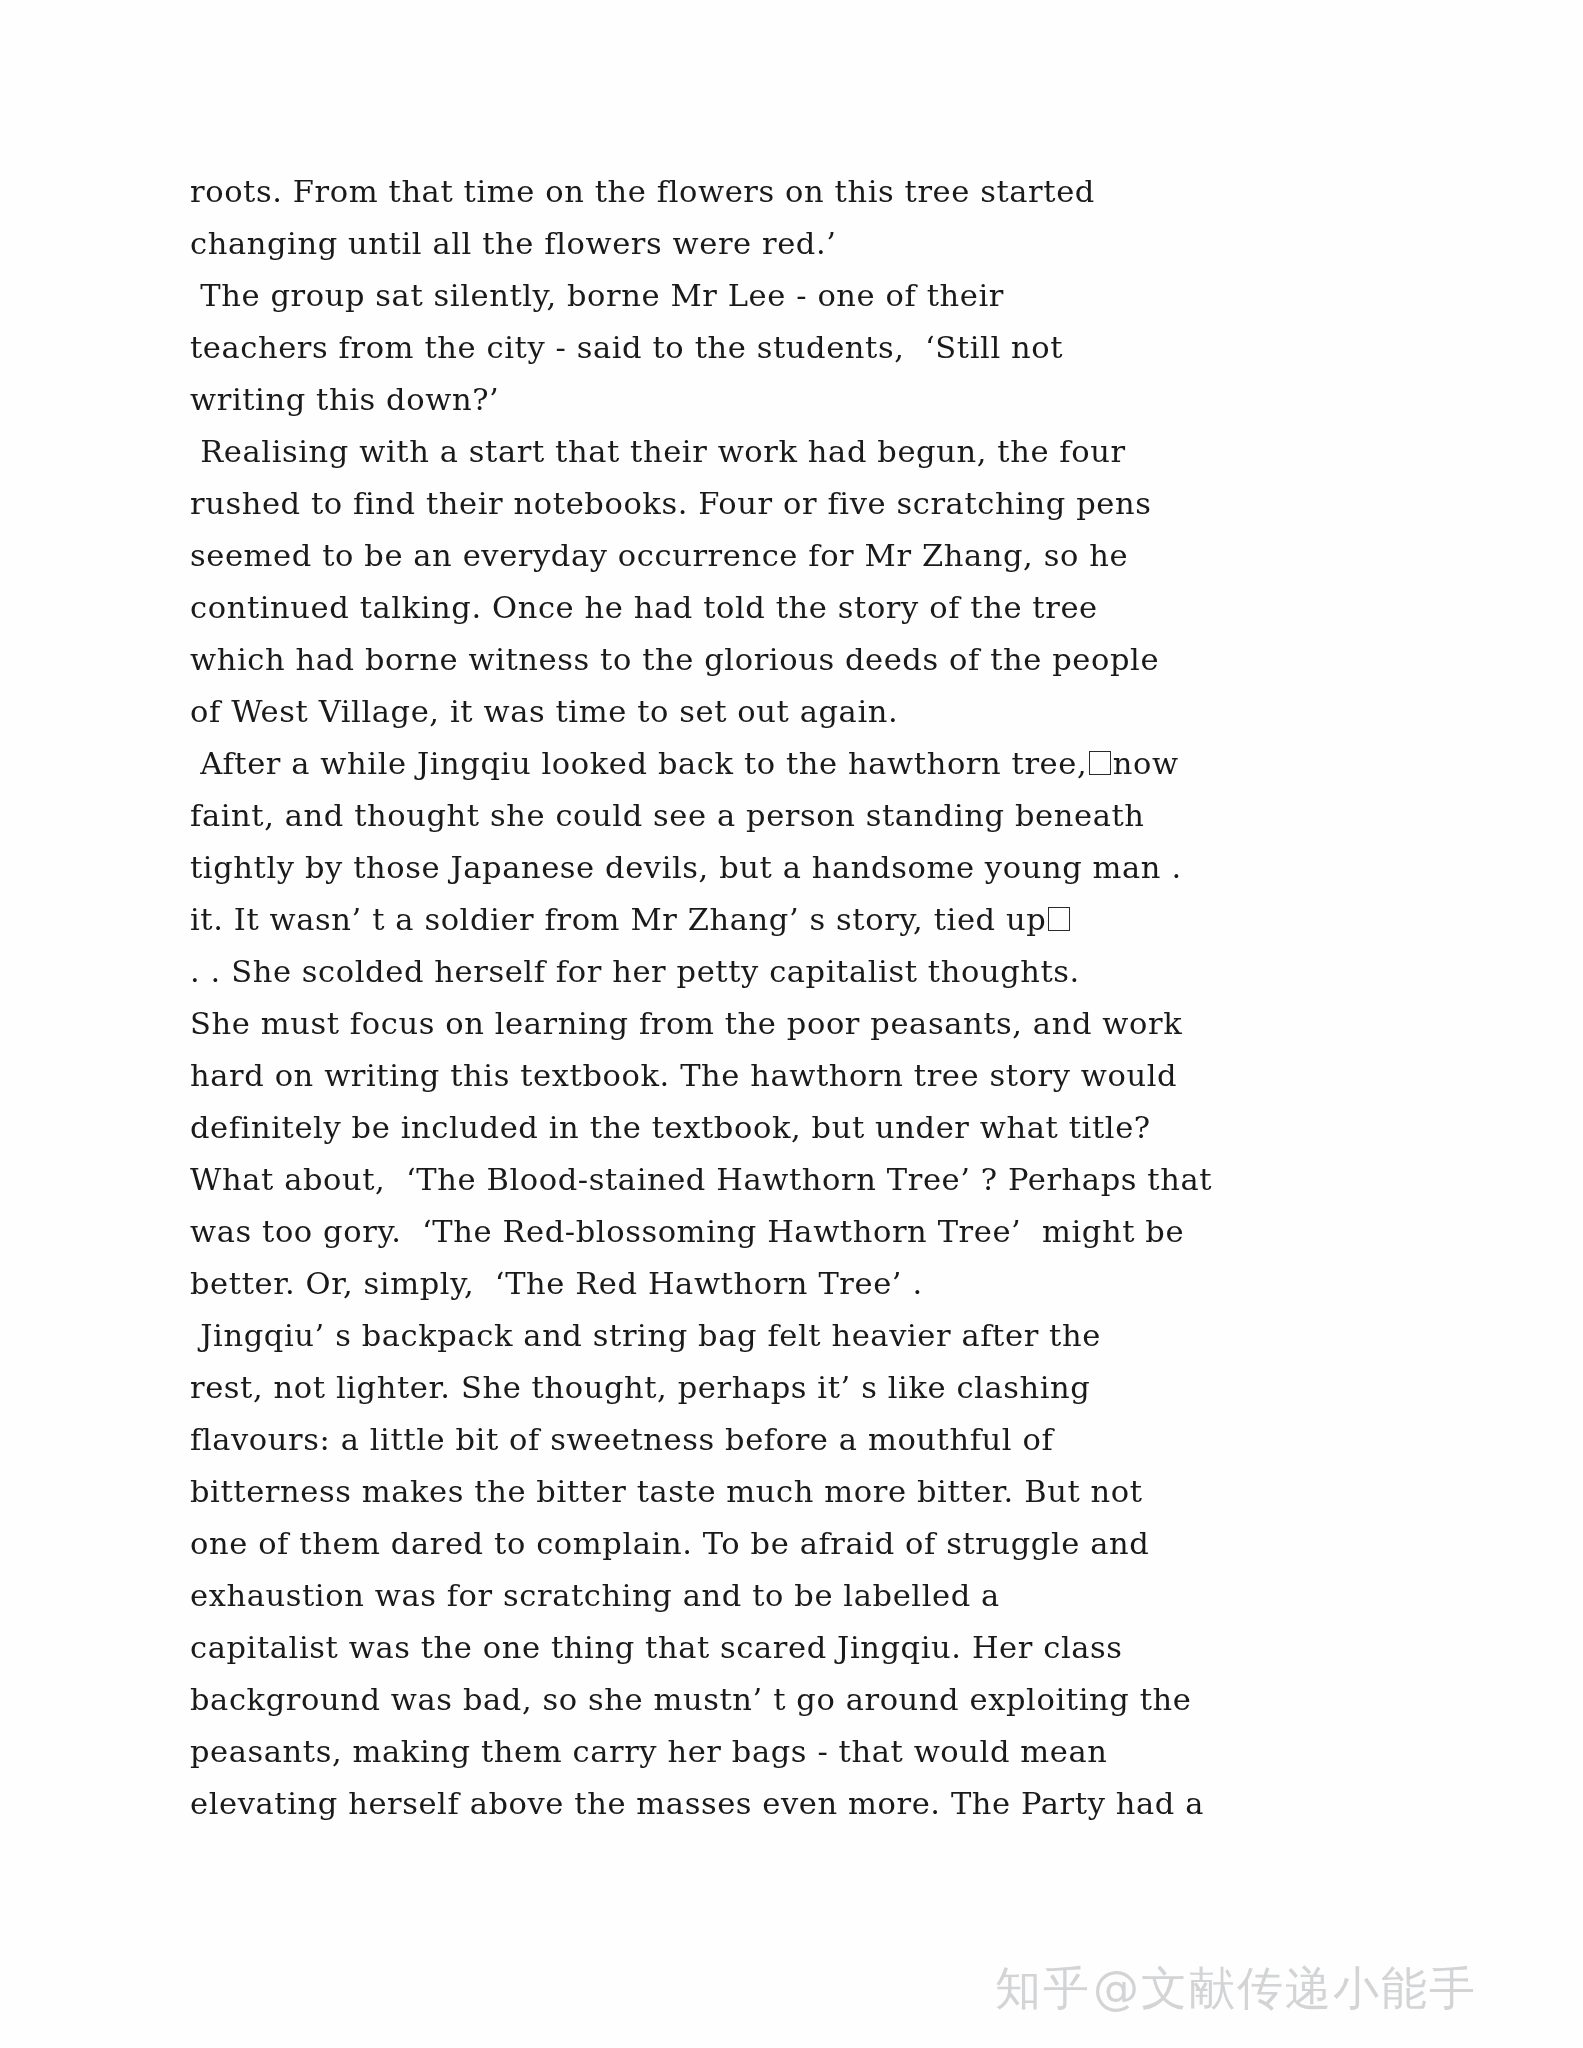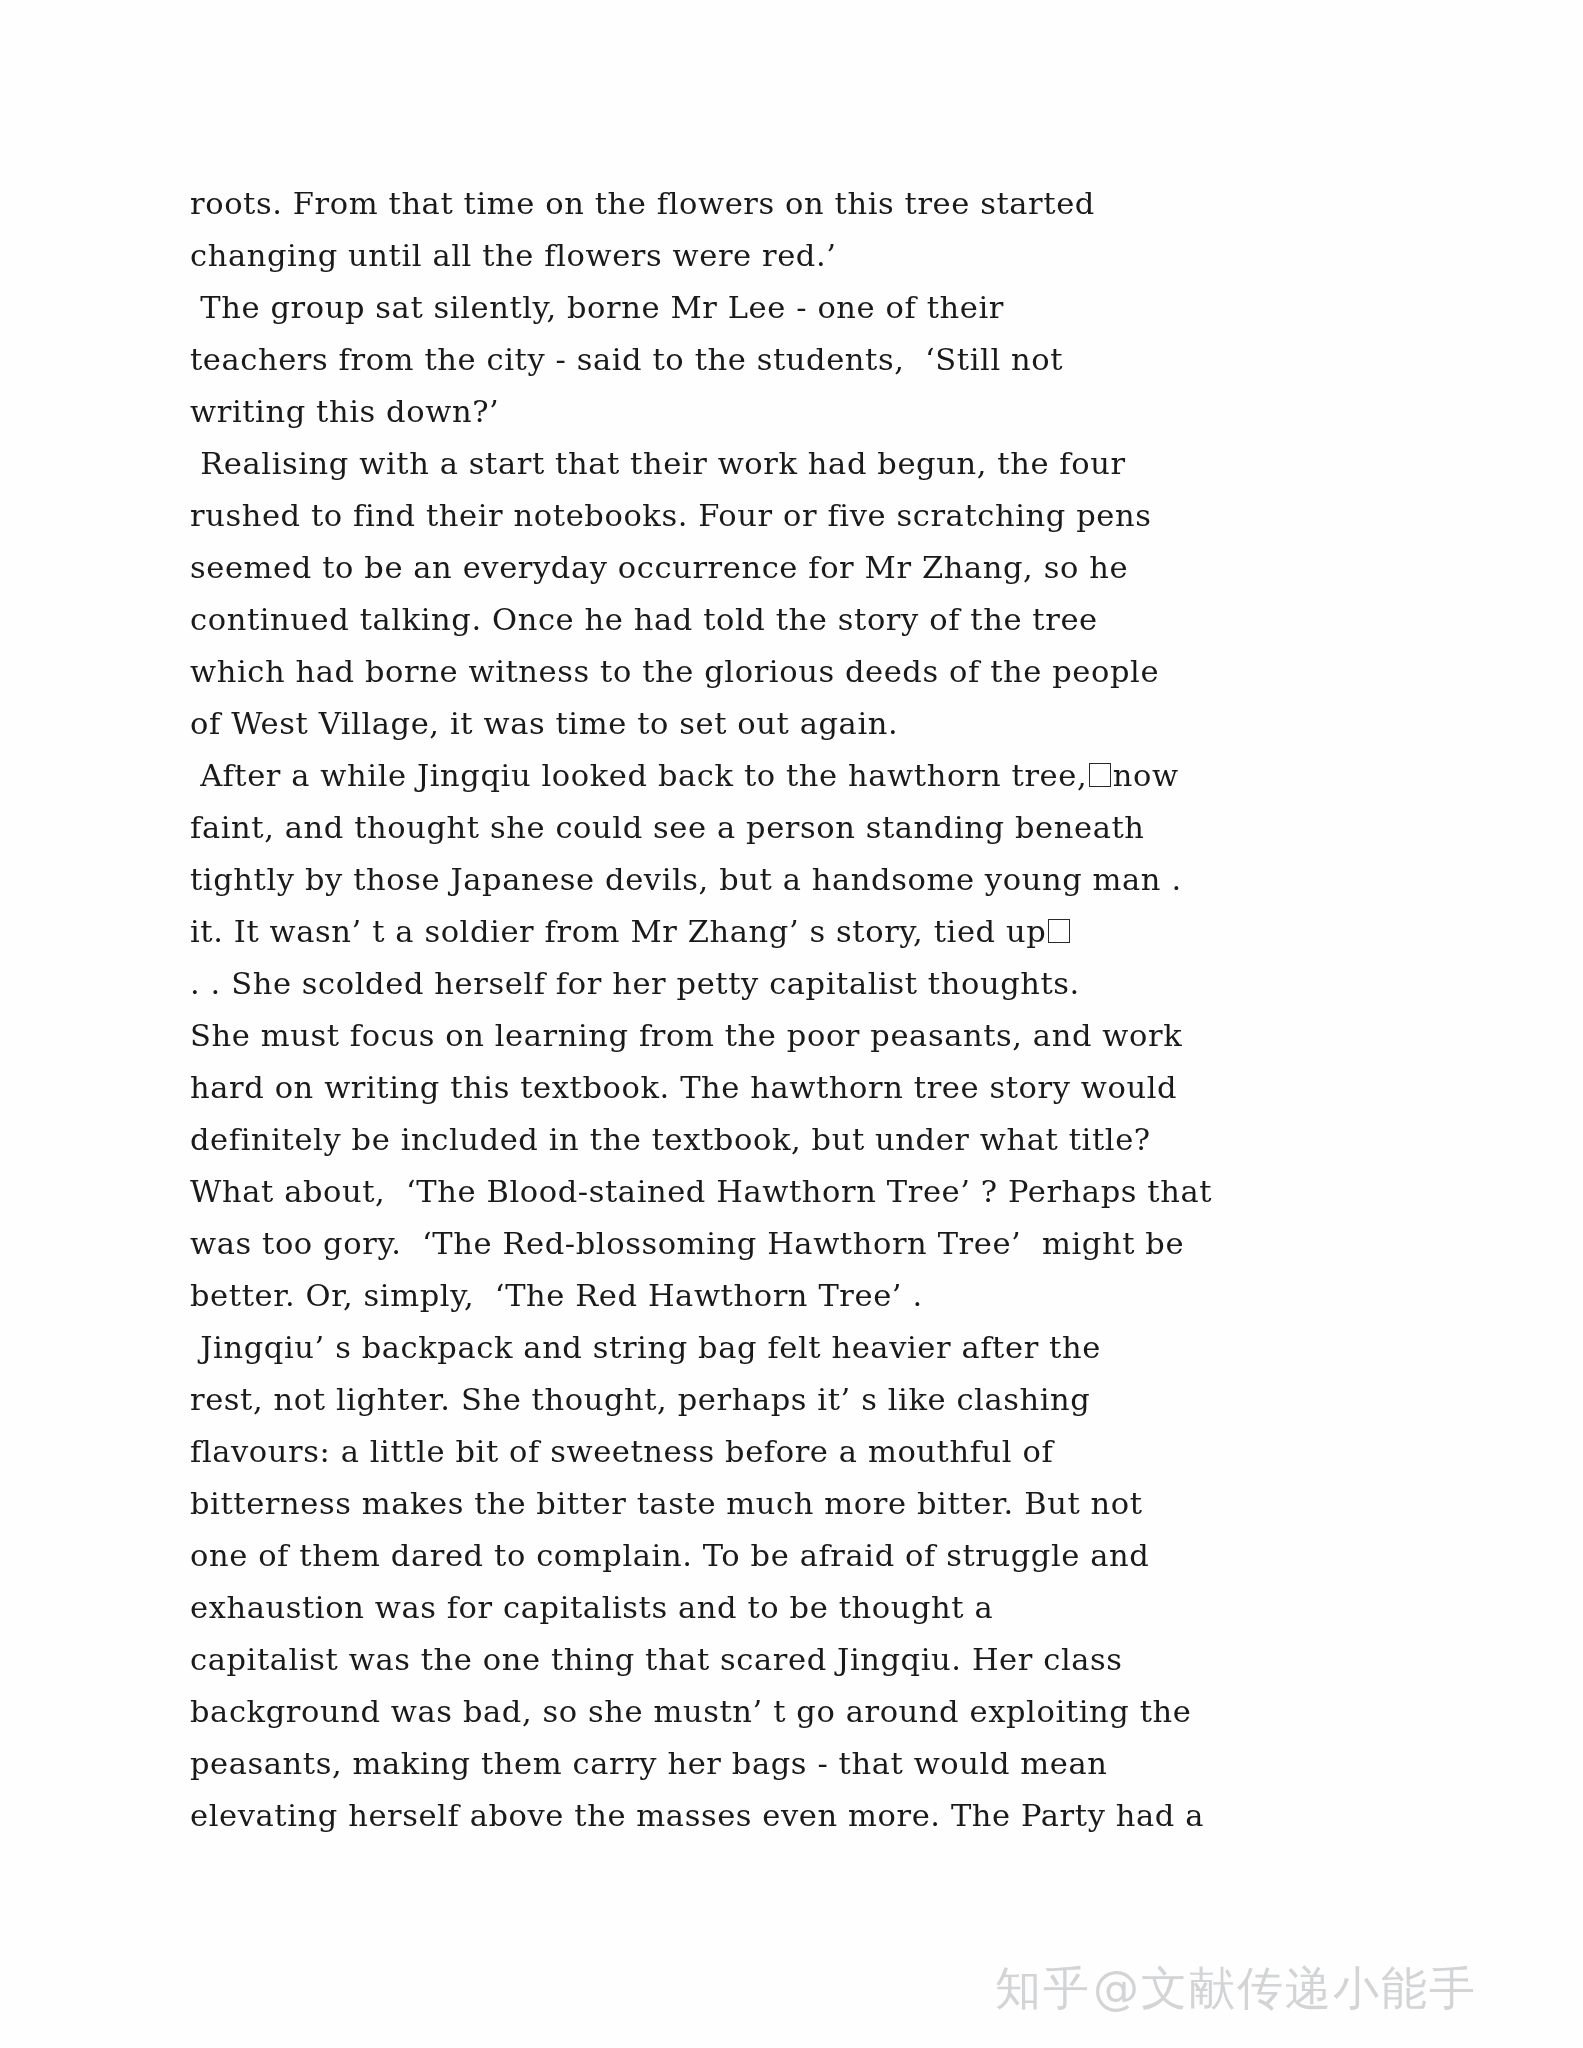--- a/index.html
+++ b/index.html
@@ -17,21 +17,21 @@
 
   .page {
     position: absolute;
     inset: 0;
     background: #fefefe;
   }
 
   .text-column {
     position: absolute;
     left: 190px;
-    top: 178px;
+    top: 166px;
     width: 1210px;
   }
 
   .para {
     margin: 0;
   }
 
   .line {
     display: block;
     font-family: "DejaVu Serif", serif;
@@ -103,21 +103,21 @@
         <span class="line">What about,  ‘The Blood-stained Hawthorn Tree’ ? Perhaps that</span>
         <span class="line">was too gory.  ‘The Red-blossoming Hawthorn Tree’  might be</span>
         <span class="line">better. Or, simply,  ‘The Red Hawthorn Tree’ .</span>
       </p>
       <p class="para">
         <span class="line"> Jingqiu’ s backpack and string bag felt heavier after the</span>
         <span class="line">rest, not lighter. She thought, perhaps it’ s like clashing</span>
         <span class="line">flavours: a little bit of sweetness before a mouthful of</span>
         <span class="line">bitterness makes the bitter taste much more bitter. But not</span>
         <span class="line">one of them dared to complain. To be afraid of struggle and</span>
-        <span class="line">exhaustion was for capitalists and to be thought a</span>
+        <span class="line">exhaustion was for scratching and to be labelled a</span>
         <span class="line">capitalist was the one thing that scared Jingqiu. Her class</span>
         <span class="line">background was bad, so she mustn’ t go around exploiting the</span>
         <span class="line">peasants, making them carry her bags - that would mean</span>
         <span class="line">elevating herself above the masses even more. The Party had a</span>
       </p>
     </div>
 
   <div class="watermark">
     <span class="wm-logo">知乎</span><span>@文献传递小能手</span>
   </div>

